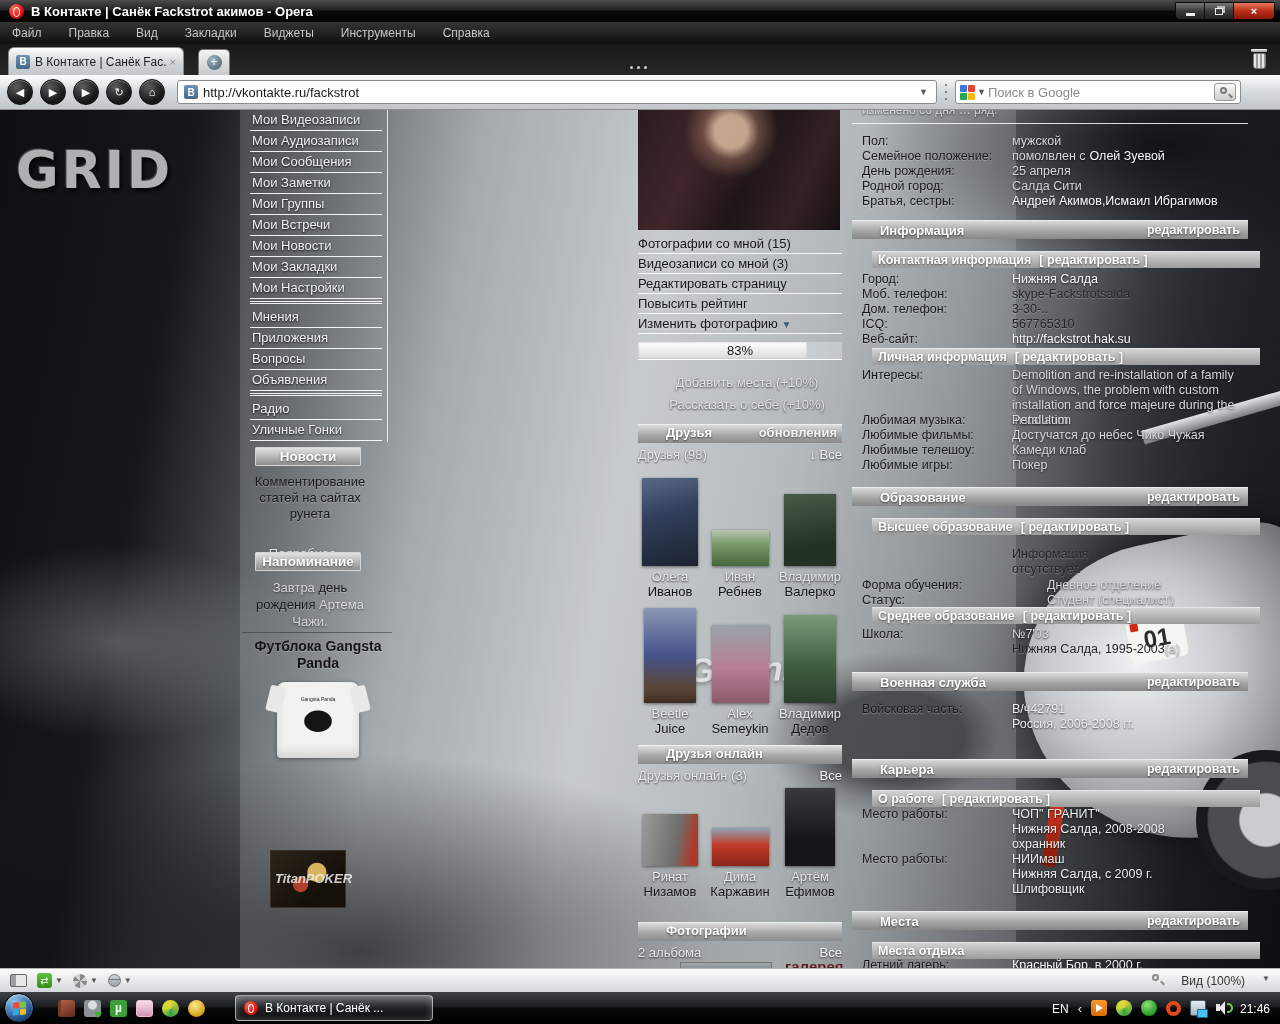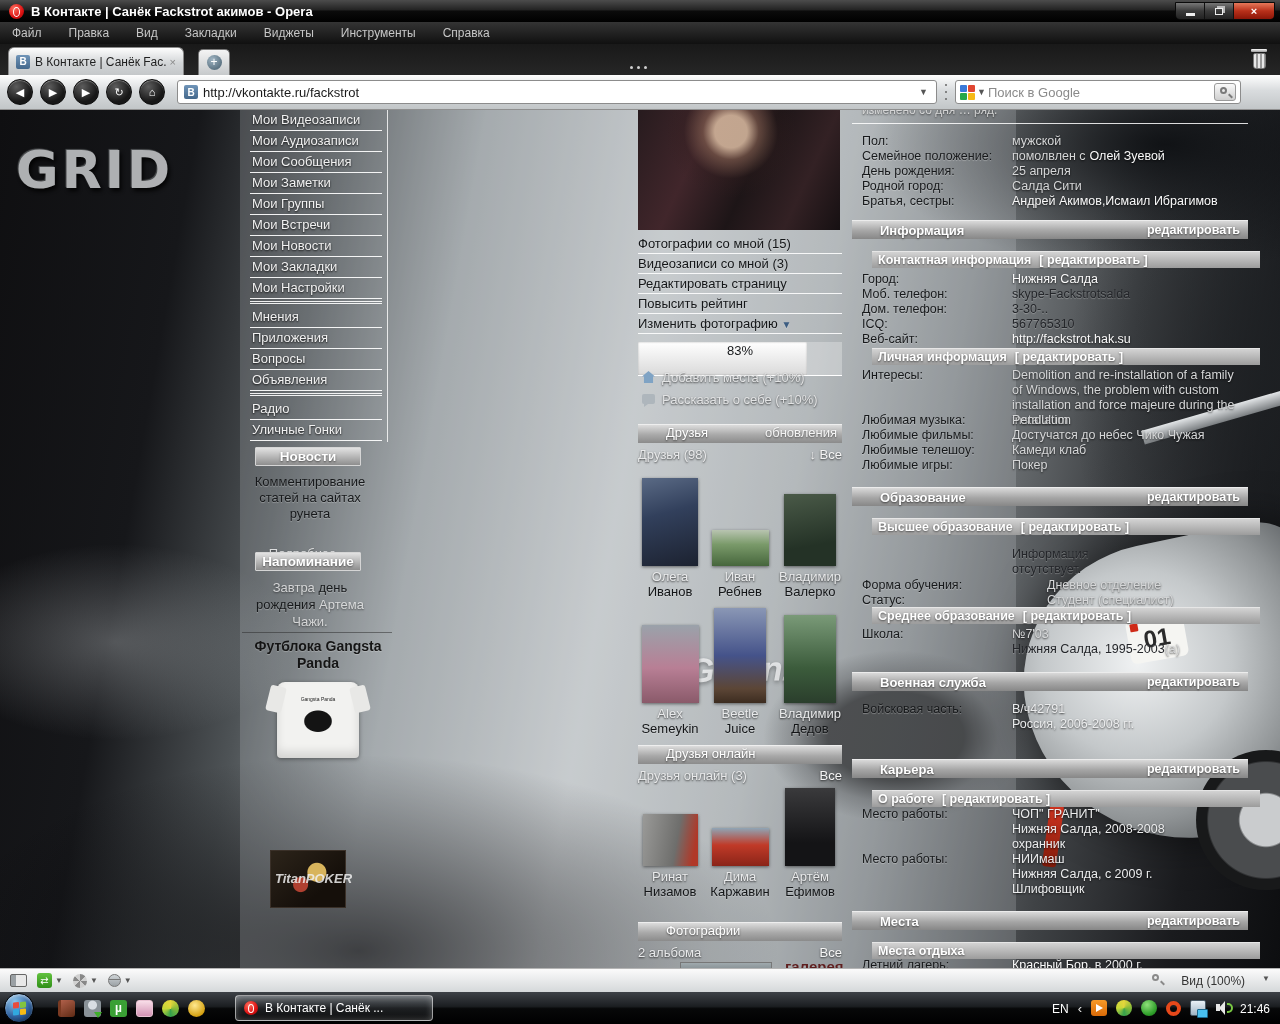--- a/index.html
+++ b/index.html
@@ -144,34 +144,34 @@
     color:rgba(240,240,240,.85); }
 
   
   .ppic { position:absolute; left:398px; top:0; width:202px; height:120px; z-index:2; cursor:pointer;
     background:radial-gradient(circle at 46% 18%, rgba(210,180,155,.9) 0 11%, rgba(130,95,80,.65) 19%, rgba(50,30,30,.25) 32%, transparent 45%),
                linear-gradient(115deg,#271b1e 0%,#41262b 30%,#1d1517 55%,#332124 78%,#161012 100%); }
   .act-list { position:absolute; left:398px; top:124px; width:204px; z-index:2; }
   .act { height:20px; line-height:19px; font-size:13px; color:#141618; cursor:pointer;
     text-shadow:0 1px 1px rgba(255,255,255,.3); border-bottom:1px solid rgba(255,255,255,.88); }
   .act .arr { color:#3c5d82; font-size:10px; }
-  .pbar { position:absolute; left:398px; top:232px; width:204px; height:34px; z-index:2;
+  .pbar { position:absolute; left:398px; top:232px; width:204px; height:18px; z-index:2;
     background:rgba(255,255,255,.28); border-bottom:1px solid #fff; }
   .pfill { width:83%; height:100%; background:linear-gradient(#fff,#dadada); box-shadow:inset 0 0 2px #aaa; }
   .plabel { position:absolute; left:0; top:1px; width:100%; text-align:center; font-size:13px; color:#17191b; }
   .boost { position:absolute; left:402px; width:210px; height:18px; z-index:2; display:flex; align-items:center; gap:7px;
-    font-size:13px; color:#e2e3e4; text-shadow:0 1px 2px rgba(0,0,0,.7); cursor:pointer; }
+    font-size:13px; color:#e2e3e4; text-shadow:0 1px 2px rgba(0,0,0,.7); cursor:pointer;flex-direction:column; }
   .ico-home { width:13px; height:12px; background:#7fa3c4; clip-path:polygon(50% 0,100% 45%,85% 45%,85% 100%,15% 100%,15% 45%,0 45%); }
   .ico-chat { width:13px; height:10px; background:#aeb6bc; border-radius:2px; position:relative; }
   .ico-chat::after { content:""; position:absolute; left:2px; bottom:-3px; border-left:4px solid #aeb6bc; border-bottom:3px solid transparent; }
 
   .mid-hdr { position:absolute; left:398px; width:204px; height:19px; z-index:2;
     background:linear-gradient(180deg,#dcdcdc 0%,#a8a8a8 55%,#8b8b8b 100%); border-top:1px solid #eee;
     display:flex; justify-content:space-between; align-items:center; padding:0 5px 3px 28px;
-    color:#fff; font-weight:normal; font-size:13px; text-shadow:0 1px 2px rgba(0,0,0,.6); }
+    color:#fff; font-weight:bold; font-size:13px; text-shadow:0 1px 2px rgba(0,0,0,.6); }
   .mid-sub { position:absolute; left:398px; width:204px; z-index:2; display:flex; justify-content:space-between;
     font-size:13px; color:#e8e9ea; text-shadow:0 1px 2px rgba(0,0,0,.7); }
   .mid-sub .all { cursor:pointer; color:#f5f5f5; }
   .frow { position:absolute; left:398px; width:204px; z-index:2; display:flex; justify-content:space-between; align-items:flex-end; }
   .fcell { width:64px; display:flex; flex-direction:column; align-items:center; }
   .fphoto { box-shadow:0 1px 3px rgba(0,0,0,.5); cursor:pointer; }
   .fname { margin-top:3px; font-size:13px; color:#e9eaeb; text-shadow:0 1px 2px rgba(0,0,0,.75); cursor:pointer; line-height:15px; }
   .flast { font-size:13px; color:#131517; text-shadow:0 1px 1px rgba(255,255,255,.3); cursor:pointer; line-height:16px; }
   .strip { position:absolute; left:440px; top:852px; width:92px; height:20px; z-index:2;
     background:linear-gradient(#9fa9ad,#5b6367); border:1px solid #777; }
@@ -441,28 +441,28 @@
         <div class="flast">Ребнев</div>
       </div>
       <div class="fcell">
         <div class="fphoto" style="width:52px;height:72px;background:linear-gradient(170deg,#4a5a48,#243226 70%);"></div>
         <div class="fname">Владимир</div>
         <div class="flast">Валерко</div>
       </div>
     </div>
     <div class="frow" style="top:492px; height:135px;">
       <div class="fcell">
+        <div class="fphoto" style="width:52px;height:95px;background:linear-gradient(#8a97b5 0%,#45538a 50%,#5c4636 85%,#3c2c20 100%);"></div>
+        <div class="fname">Beetle</div>
+        <div class="flast">Juice</div>
+      </div>
+      <div class="fcell">
         <div class="fphoto" style="width:57px;height:78px;background:linear-gradient(#9aa2aa 0%,#b87f95 55%,#8a5a6a 100%);"></div>
         <div class="fname">Alex</div>
         <div class="flast">Semeykin</div>
-      </div>
-      <div class="fcell">
-        <div class="fphoto" style="width:52px;height:95px;background:linear-gradient(#8a97b5 0%,#45538a 50%,#5c4636 85%,#3c2c20 100%);"></div>
-        <div class="fname">Beetle</div>
-        <div class="flast">Juice</div>
       </div>
       <div class="fcell">
         <div class="fphoto" style="width:52px;height:88px;background:linear-gradient(#7a9a78,#3c5c3c 60%,#2a3e2c);"></div>
         <div class="fname">Владимир</div>
         <div class="flast">Дедов</div>
       </div>
     </div>
 
     <div class="mid-hdr" style="top:635px; justify-content:flex-start;">
       <span>Друзья онлайн</span>

